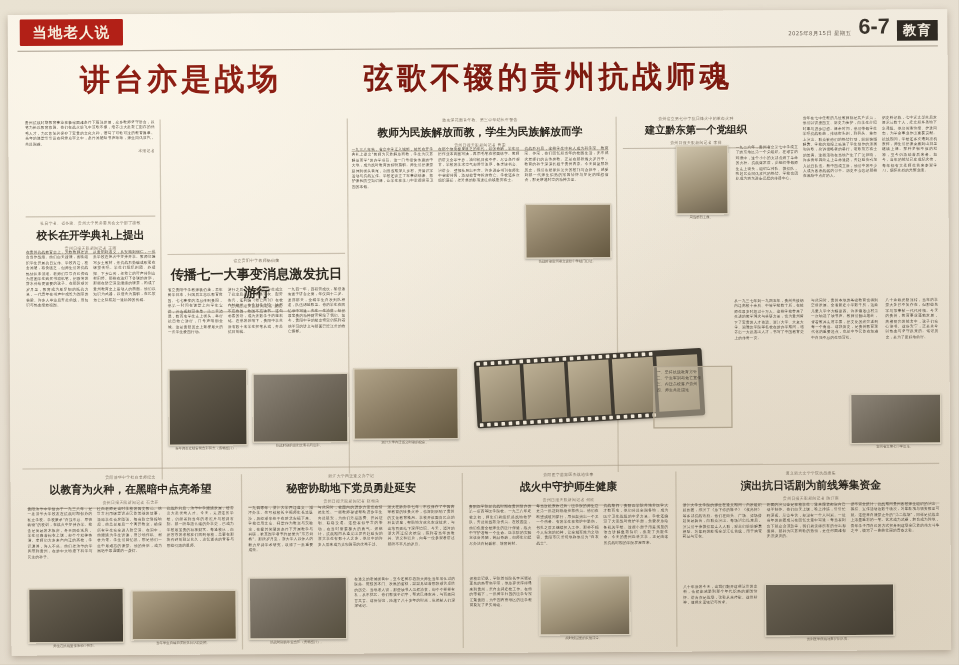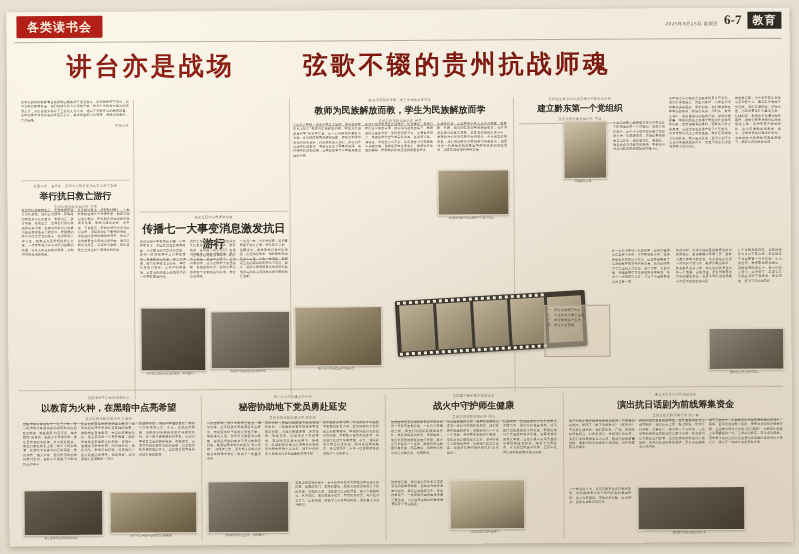--- a/index.html
+++ b/index.html
@@ -35,22 +35,22 @@
     display:flex;align-items:center;justify-content:center;
     font-family:"DejaVu Serif","Liberation Serif",serif;
     font-weight:bold;font-size:12px;letter-spacing:1px;
     border-radius:1px;
   }
   .mast-right{
     position:absolute;right:8px;top:4px;display:flex;align-items:flex-end;gap:6px;
   }
   .mast-date{font-size:4.5px;color:#6a6054;padding-bottom:3px;letter-spacing:.3px;}
   .mast-pages{
-    font-family:Liberation Serif, serif;
-    font-size:13px;color:#3a342c;font-weight:bold;padding-bottom:1px;
+    font-family:Liberation Sans, sans-serif;
+    font-size:18px;color:#3a342c;font-weight:bold;padding-bottom:1px;
   }
   .mast-section{
     background:#2f2a23;color:#f0e9dc;font-size:11px;font-weight:bold;
     padding:1px 5px;font-family:"DejaVu Serif","Liberation Serif",serif;
     letter-spacing:1px;
   }
   .rule{position:absolute;left:8px;right:8px;height:1px;background:#8d8272;opacity:.6;}
   
   .headline-band{position:absolute;left:8px;top:36px;right:8px;height:46px;}
   .hl{
@@ -93,21 +93,21 @@
   .boxed{border:1px solid #b0a48e;padding:2px;}
   .tint{background:rgba(214,203,182,.45);}
 </style>
 </head>
 <body>
 
 <div class="page">
   <div class="sheet">
 
     <div class="masthead">
-      <div class="logo">各类读书会</div>
+      <div class="logo">当地老人说</div>
       <div class="mast-right">
         <div class="mast-date">2025年8月15日 星期五</div>
         <div class="mast-pages">6-7</div>
         <div class="mast-section">教育</div>
       </div>
     </div>
     <div class="rule" style="top:30px;"></div>
 
     <div class="headline-band">
       <div class="hl hl1">讲台亦是战场</div>
@@ -117,21 +117,21 @@
     <div class="block" style="left:14px;top:88px;width:108px;">
       <div class="txt">
         贵州抗战时期教育事业在极端困难条件下顽强发展，众多教师坚守讲台，以笔为枪以教育救国。他们在战火纷飞中弦歌不辍，培养出大批救亡图存的优秀人才，为民族复兴保存了宝贵的文化火种，谱写了可歌可泣的教育篇章。当年的课堂常常设在祠堂庙宇之中，条件简陋却书声琅琅，师生同仇敌忾，共赴国难。
       </div>
       <div class="byline" style="text-align:right;margin-top:2px;">本报记者</div>
     </div>
 
     <div class="hrule" style="left:14px;top:168px;width:108px;"></div>
     <div class="block" style="left:14px;top:172px;width:108px;">
       <div class="byline">社昌学者、省作家、贵州大学民务委员会文学部丁惠敏</div>
-      <div class="colhead" style="font-size:9px;margin-top:2px;">举行抗日救亡游行</div>
+      <div class="colhead" style="font-size:9px;margin-top:2px;">校长在开学典礼上提出</div>
       <div class="byline" style="margin-top:2px;">贵州日报天眼新闻记者 王雨</div>
       <div class="hline"></div>
     </div>
     <div class="block" style="left:14px;top:196px;width:52px;">
       <div class="txt">
         在贵州抗战教育史上，无数教师把讲台当作战场。他们白天授课，夜晚组织学生开展抗日宣传。学校内迁，校舍简陋，粮食匮乏，但师生们的抗战热情从未消退。老师们常常自己掏钱为贫困学生购买书籍纸笔，把微薄的薪水分给更需要的孩子。在那段艰苦岁月里，教育成为最坚韧的抵抗力量，一代青年在书声中成长为国家的栋梁。许多人毕业后奔赴前线，用知识与热血报效祖国。
       </div>
     </div>
     <div class="block" style="left:70px;top:196px;width:52px;">
       <div class="txt">

